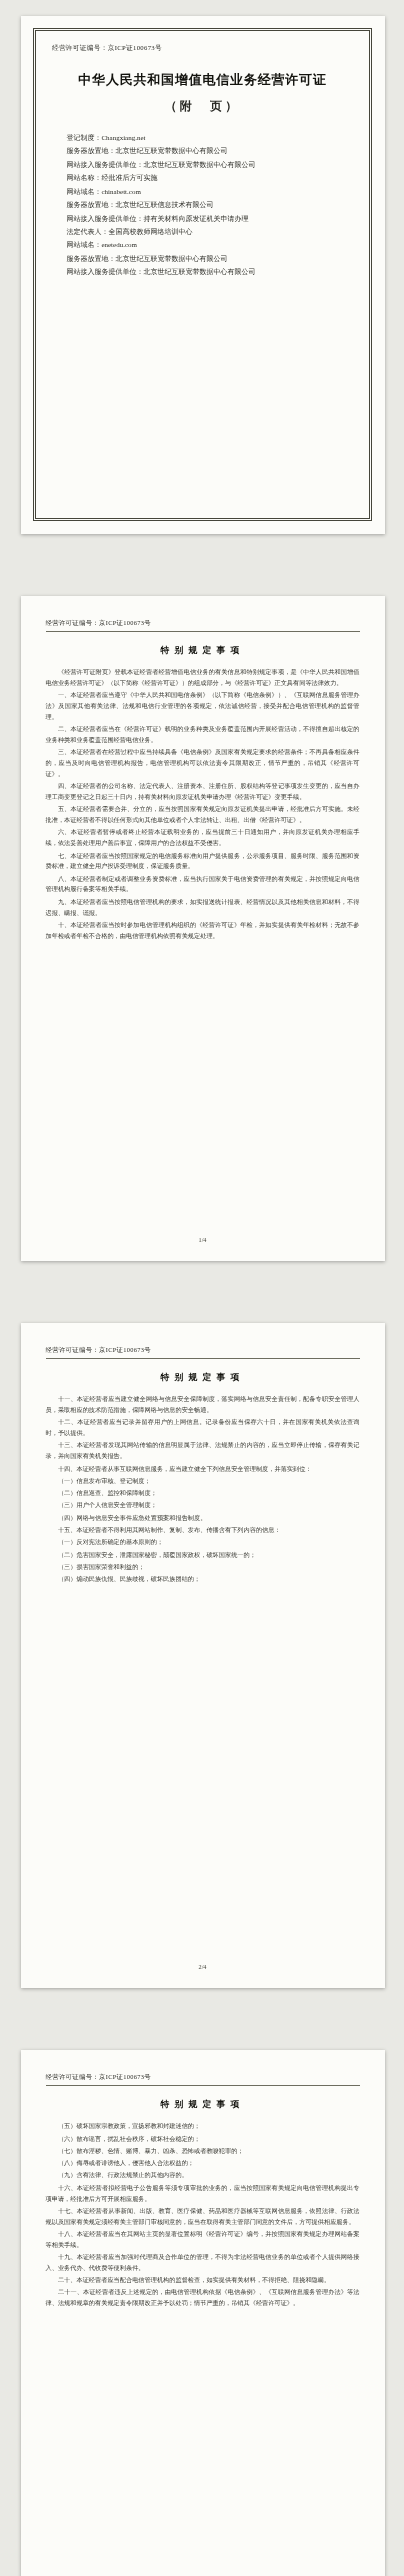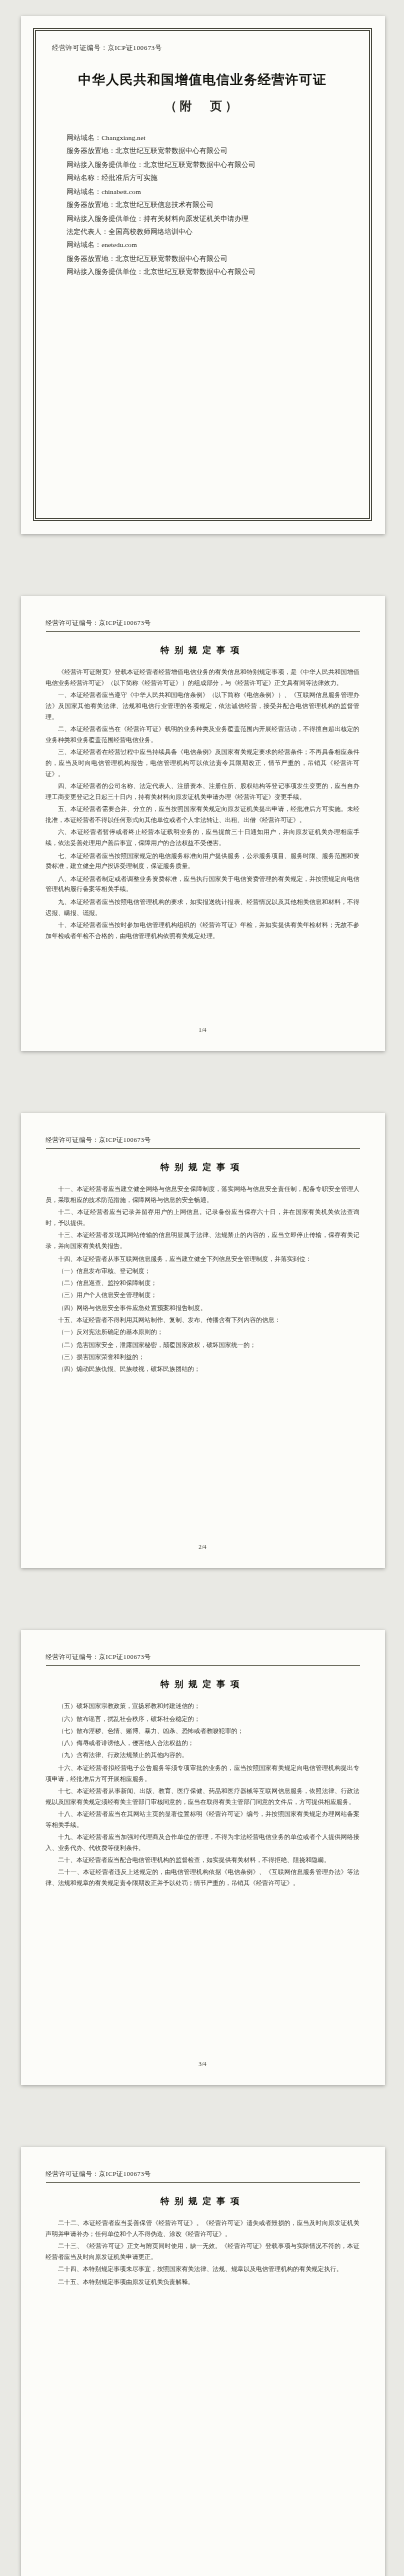--- a/index.html
+++ b/index.html
@@ -13,21 +13,21 @@
     color: #2b2b26;
   }
   .page {
     position: relative;
     width: 364px;
     margin: 0 auto;
     background: #fcfcf9;
     box-shadow: 0 1px 3.6px rgba(0,0,0,.30), 0 0 0.5px rgba(0,0,0,.25);
   }
   .page.cert { height: 518px; margin-top: 15.5px; }
-  .page.prov { height: 455px; margin-top: 62px; }
+  .page.prov { height: 665px; margin-top: 62px; }
 
   
   .cert-frame {
     position: absolute;
     top: 12.4px; left: 12.4px; right: 12.4px; bottom: 12.4px;
     border: 1px solid #45453a;
     padding: 1.5px;
     box-sizing: border-box;
   }
   .cert-frame-inner {
@@ -102,21 +102,21 @@
 
 <section class="page cert">
   <div class="cert-frame">
     <div class="cert-frame-inner">
       <div class="cert-header">
         <span>经营许可证编号：</span><span>京ICP证100673号</span>
       </div>
       <h1 class="cert-title">中华人民共和国增值电信业务经营许可证</h1>
       <div class="cert-subtitle">（附　页）</div>
       <div class="cert-body">
-          <div class="cert-line">网站域名：Changxiang.net</div>
+          <div class="cert-line">登记制度：Changxiang.net</div>
           <div class="cert-line">服务器放置地：北京世纪互联宽带数据中心有限公司</div>
           <div class="cert-line">网站接入服务提供单位：北京世纪互联宽带数据中心有限公司</div>
           <div class="cert-line">网站名称：经批准后方可实施</div>
           <div class="cert-line">网站域名：chinabett.com</div>
           <div class="cert-line">服务器放置地：北京世纪互联信息技术有限公司</div>
           <div class="cert-line">网站接入服务提供单位：持有关材料向原发证机关申请办理</div>
           <div class="cert-line">法定代表人：全国高校教师网络培训中心</div>
           <div class="cert-line">网站域名：enetedu.com</div>
           <div class="cert-line">服务器放置地：北京世纪互联宽带数据中心有限公司</div>
           <div class="cert-line">网站接入服务提供单位：北京世纪互联宽带数据中心有限公司</div>

